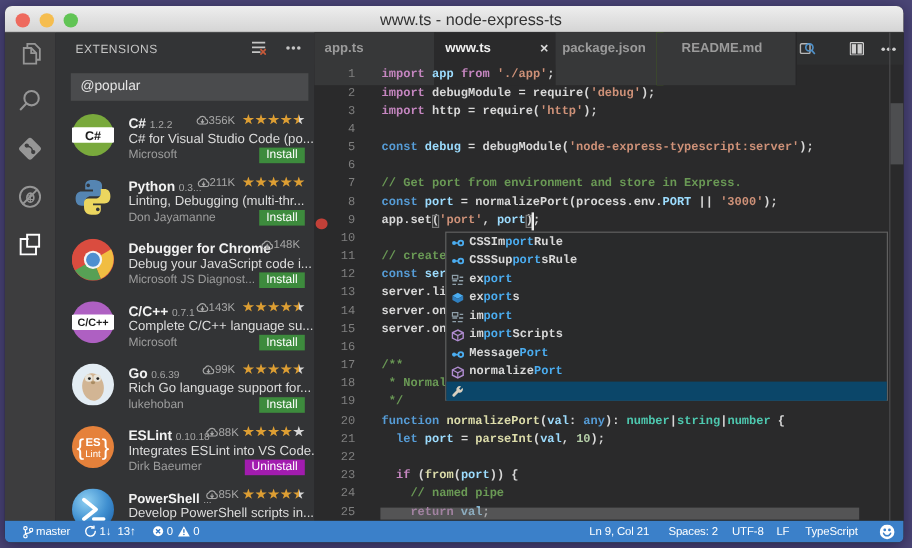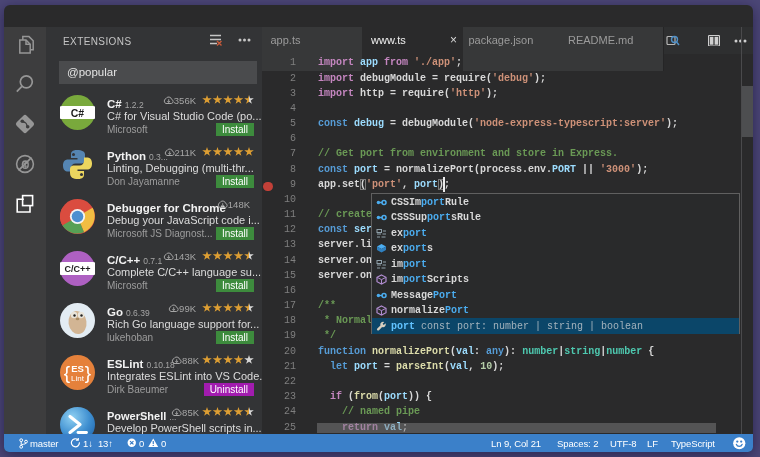--- a/index.html
+++ b/index.html
@@ -25,21 +25,21 @@
 .star{width:10px;height:9.5px;clip-path:polygon(50% 0%,61% 35%,98% 35%,68% 57%,79% 91%,50% 70%,21% 91%,32% 57%,2% 35%,39% 35%);}
 .sf{background:#dd9e33;}
 .se{background:#d6d6d6;}
 .sh{background:linear-gradient(90deg,#dd9e33 50%,#d6d6d6 50%);}
 .edesc{position:absolute;top:18.5px;left:0;font-size:11px;color:#dcdcdc;white-space:nowrap;}
 .epub{position:absolute;top:33px;left:0;font-size:10px;color:#9d9d9d;}
 .btn{position:absolute;top:31.5px;right:0;height:13.5px;background:#3d8b3d;color:#fff;font-size:10px;padding:0 6px;line-height:13.5px;}
 .btng{background:#a21caf;}
 .editor{position:absolute;left:258px;top:0;right:0;height:100%;background:#2a2a2b;}
 .tabbar{position:absolute;left:0;top:0;right:0;height:26.5px;background:#2e2f30;}
-.tab{position:absolute;top:0;height:44px;background:#373839;color:#9b9b9b;font-size:11px;}
+.tab{position:absolute;top:0;height:44px;background:#373839;color:#9b9b9b;font-size:11px;font-weight:bold;}
 .tab span{position:absolute;top:7px;left:0;right:0;text-align:center;}
 .tabact{background:#2a2a2b;color:#f0f0f0;}
 .content{position:absolute;left:0;top:26.5px;right:0;bottom:0;overflow:hidden;}
 pre{margin:0;font-family:"Liberation Mono",monospace;font-size:10px;line-height:15.17px;color:#d8d8d8;font-weight:bold;}
 .gutter{position:absolute;left:0;top:1.9px;width:34px;text-align:right;color:#7f7f7f;font-weight:normal;}
 .code{position:absolute;left:56px;top:1.9px;}
 .k{color:#c586c0}.b{color:#569cd6}.v{color:#9cdcfe}.s{color:#ce9178}.f{color:#dcdcaa}.t{color:#4ec9b0}.c{color:#6a9955}.n{color:#b5cea8}
 .bx{outline:1px solid #7a7a7a;outline-offset:-1px;}
 .cursor{position:absolute;left:181px;top:123.7px;width:1.5px;height:14.5px;background:#ececec;}
 .bp{position:absolute;left:1px;top:128.3px;width:9.5px;height:9.5px;border-radius:50%;background:#c24038;}
@@ -50,20 +50,26 @@
 .m{color:#4badf0;}
 .psel{background:#0b4669;}
 .statusbar{position:absolute;left:0;top:429px;width:100%;height:17.5px;background:#3b80c9;color:#fff;font-size:9.5px;letter-spacing:-0.1px;}
 .sbitem{position:absolute;top:4px;white-space:nowrap;}
 .hscroll{position:absolute;left:55px;top:369px;width:399px;height:10px;background:rgba(125,125,128,0.5);}
 .vline{position:absolute;right:11.5px;top:0;bottom:0;width:1px;background:#4a4a4c;}
 .vscroll{position:absolute;right:0.5px;top:32.5px;width:11px;height:51px;background:#4d4e50;}
 </style></head>
 <body>
 <div class="win">
+  <div class="titlebar">
+    <div class="title">www.ts - node-express-ts</div>
+    <div class="tl" style="left:9px;background:#ee6a5e"></div>
+    <div class="tl" style="left:29px;background:#f5bd4f"></div>
+    <div class="tl" style="left:49px;background:#61c455"></div>
+  </div>
   <div class="main">
     <div class="activity">
       <svg class="aicon" style="top:6px" viewBox="0 0 22 22" fill="none" stroke="#969696" stroke-width="1.5">
         <path d="M5.8 7 H12 l4.2 4.2 V20 H5.8 z"></path>
           <path d="M12 7 v4.2 h4.2"></path>
           <path d="M8.8 7 V3.6 h6.2 l4.2 4.2 V16.8 h-3"></path>
       </svg>
       <svg class="aicon" style="top:46px" viewBox="0 0 22 22" fill="none" stroke="#969696" stroke-width="1.7">
         <circle cx="12.3" cy="8.8" r="6"></circle>
           <path d="M7.9 13.3 L2.8 18.6"></path>
@@ -425,21 +431,20 @@
               <svg class="picon" viewBox="0 0 11 11" fill="none" stroke="#b08cd0">
                 <path d="M5.5 1 L10 3.3 V7.7 L5.5 10 L1 7.7 V3.3 z" stroke-width="1.2"></path>
                 <path d="M1.2 3.4 L5.5 5.6 L9.8 3.4 M5.5 5.6 V10" stroke-width="1"></path>
               </svg>
               <pre>normalize<span class="m">Port</span></pre>
             </div>
           <div class="prow psel" style="top:124px">
               <svg class="picon" viewBox="0 0 11 11">
                 <path d="M9.5 2.2 a2.8 2.8 0 0 1-3.4 3.9 L3 9.2 a1.2 1.2 0 0 1-1.7-1.7 L4.4 4.4 a2.8 2.8 0 0 1 3.9-3.4 L6.6 2.7 l1.2 1.2 z" fill="#d8d0c0"></path>
               </svg>
-              <pre><span style="color:#62c3ff;font-weight:bold">port</span> <span style="color:#a3b2bc;font-weight:normal">const port: number | string | boolean</span></pre>
             </div>
         </div>
         <div class="hscroll"></div>
         <div class="vscroll"></div>
       </div>
       <div class="vline"></div>
     </div>
   </div>
   <div class="statusbar">
     <svg class="sbitem" style="left:15px;top:3.5px;width:9px;height:11px" viewBox="0 0 9 11" fill="none" stroke="#fff">

